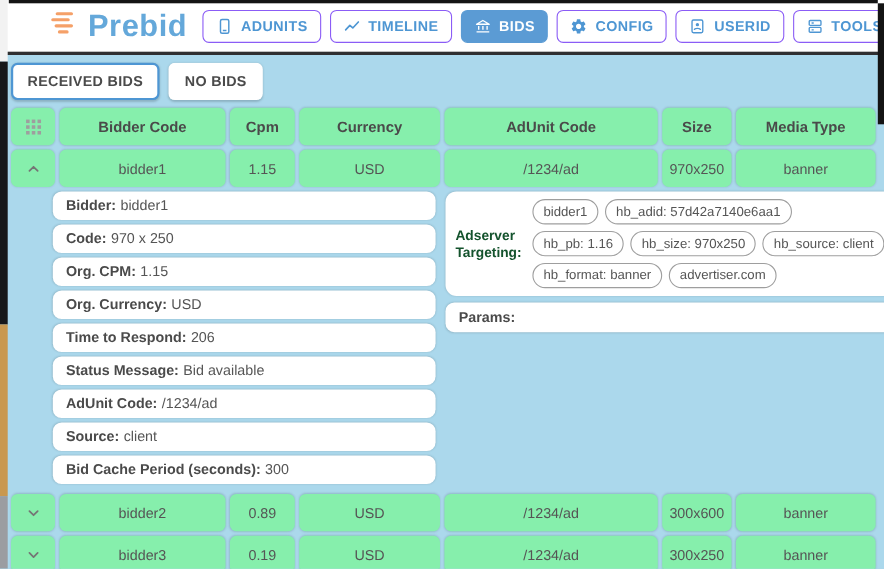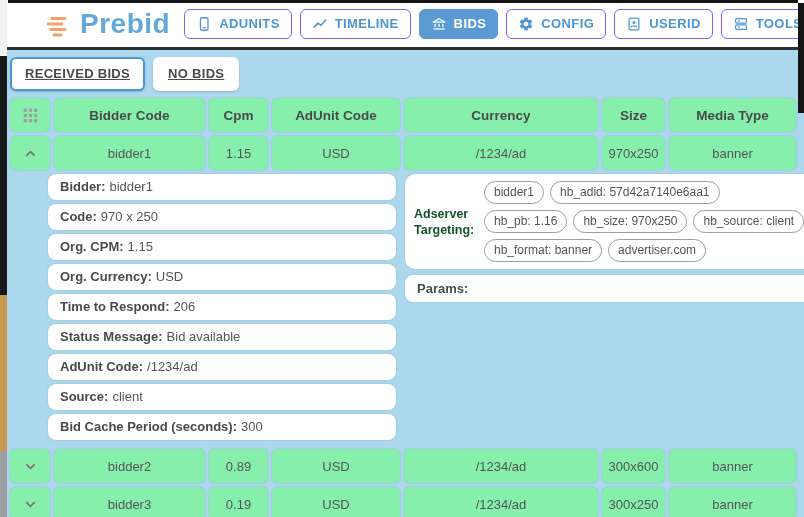--- a/index.html
+++ b/index.html
@@ -14,21 +14,21 @@
 
   
   .app-header {
     height: 50px;
     background: #ffffff;
     border-bottom: 3px solid #2f2f31;
     display: flex;
     align-items: center;
     padding-left: 45px;
   }
-  .logo { display: flex; align-items: flex-end; gap: 9px; }
+  .logo { display: flex; align-items: flex-start; gap: 9px; }
   .logo-text {
     font-size: 28px;
     font-weight: bold;
     color: #64a8da;
     letter-spacing: 0.5px;
   }
   .nav { display: flex; gap: 8px; margin-left: 14px; }
   .nav-btn {
     display: flex; align-items: center; gap: 7px;
     padding: 6px 11px;
@@ -53,21 +53,20 @@
     border-radius: 6px;
     padding: 7px 13px;
     font-family: "Liberation Sans", sans-serif;
     font-size: 13px;
     font-weight: bold;
     line-height: 16px;
     color: #4a4a4a;
     letter-spacing: 0.3px;
     box-shadow: 0 1px 2px rgba(0,0,0,0.18);
     cursor: pointer;
-    text-decoration: underline;
   }
   .tab.active { border-color: #4e96d3; }
 
   
   .grid-row {
     display: grid;
     grid-template-columns: 40px 151px 59px 128px 194px 63px 1fr;
     gap: 4px;
     margin: 0 8px 4px 10px;
   }
@@ -239,22 +238,22 @@
       <rect x="1.8" y="7.3" width="3.4" height="3.4"></rect>
         <rect x="7.3" y="7.3" width="3.4" height="3.4"></rect>
         <rect x="12.8" y="7.3" width="3.4" height="3.4"></rect>
       <rect x="1.8" y="12.8" width="3.4" height="3.4"></rect>
         <rect x="7.3" y="12.8" width="3.4" height="3.4"></rect>
         <rect x="12.8" y="12.8" width="3.4" height="3.4"></rect>
     </svg>
   </div>
   <div class="cell head">Bidder Code</div>
   <div class="cell head">Cpm</div>
+  <div class="cell head">Currency</div>
   <div class="cell head">AdUnit Code</div>
-  <div class="cell head">Currency</div>
   <div class="cell head">Size</div>
   <div class="cell head">Media Type</div>
 </div>
 
 <div class="grid-row">
   <div class="cell expander">
     <svg viewBox="0 0 16 16" width="15" height="15" fill="none" stroke="#757575" stroke-width="1.7" stroke-linecap="round" stroke-linejoin="round">
         <polyline points="4,10 8,6 12,10"></polyline>
       </svg>
   </div>

